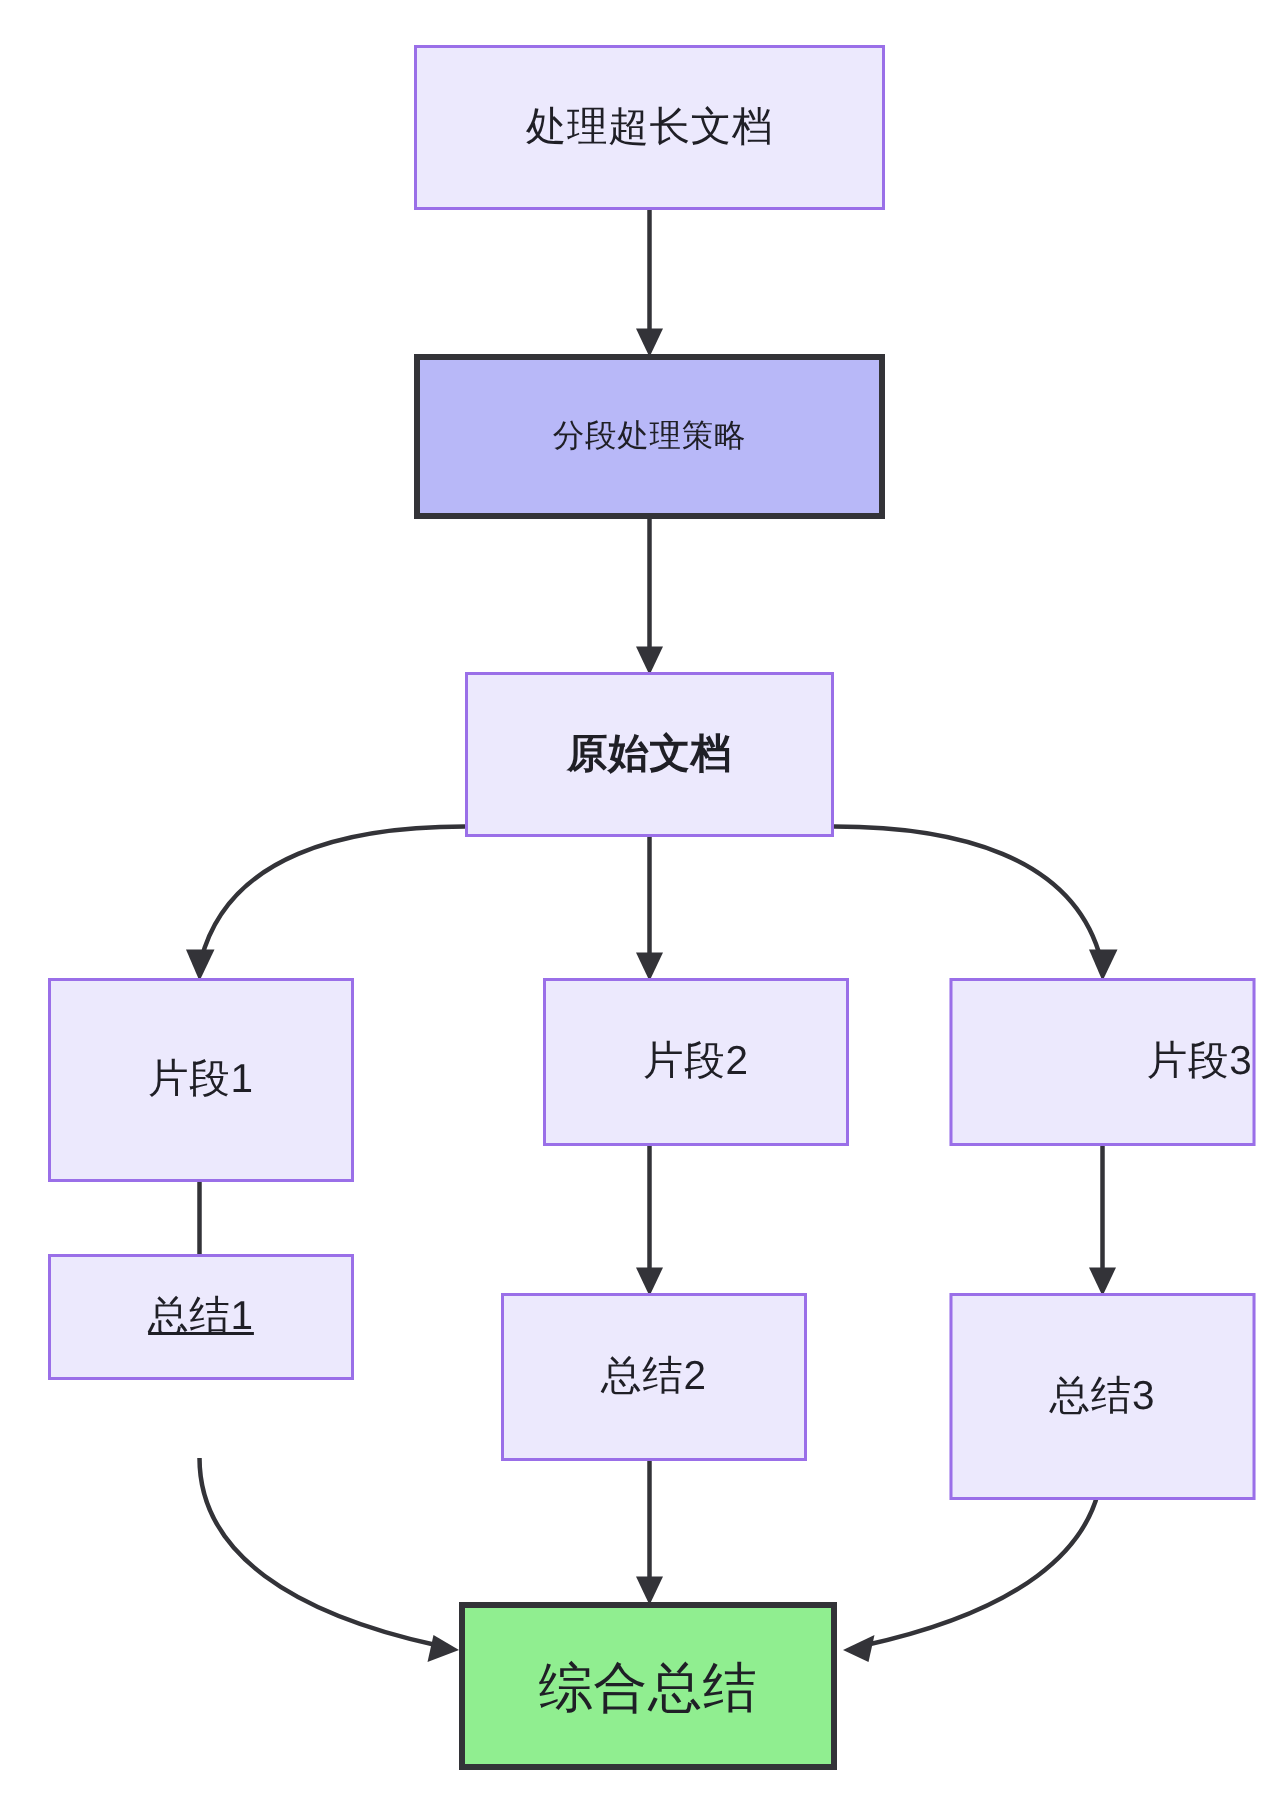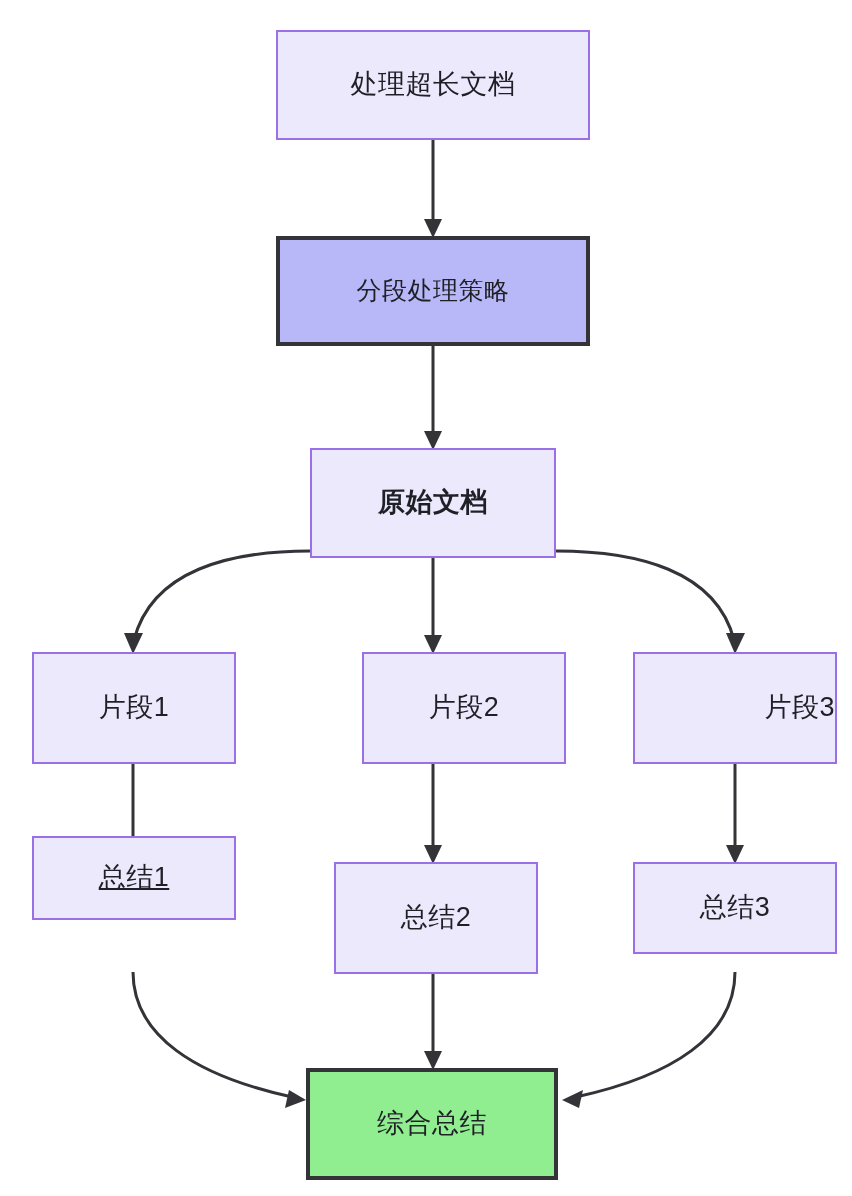--- a/index.html
+++ b/index.html
@@ -40,36 +40,36 @@
     z-index: 2;
   }
   .node-normal {
     background: #ECE9FD;
     border: 2px solid #9A6FE8;
     font-size: 27px;
   }
   .node-highlight {
     background: #B8B8F8;
     border: 4px solid #333338;
-    font-size: 25px;
+    font-size: 21px;
   }
   .node-final {
     background: #90EE90;
     border: 4px solid #333338;
-    font-size: 27px;
+    font-size: 36px;
   }
   .n-root   { left: 276px; top: 30px;   width: 314px; height: 110px; }
   .n-strat  { left: 276px; top: 236px;  width: 314px; height: 110px; }
   .n-doc    { left: 310px; top: 448px;  width: 246px; height: 110px; font-weight: bold; }
-  .n-frag1  { left: 32px;  top: 652px;  width: 204px; height: 112px; }
+  .n-frag1  { left: 32px;  top: 652px;  width: 204px; height: 136px; }
   .n-frag2  { left: 334px; top: 652px;  width: 204px; height: 112px; margin-left: 28px; }
   .n-frag3  { left: 633px; top: 652px;  width: 204px; height: 112px; justify-content: flex-end; }
   .n-sum1   { left: 32px;  top: 836px;  width: 204px; height: 84px; text-decoration: underline; }
   .n-sum2   { left: 334px; top: 862px;  width: 204px; height: 112px; }
-  .n-sum3   { left: 633px; top: 862px;  width: 204px; height: 92px; }
+  .n-sum3   { left: 633px; top: 862px;  width: 204px; height: 138px; }
   .n-final  { left: 306px; top: 1068px; width: 252px; height: 112px; }
   .edge-path {
     fill: none;
     stroke: #333338;
     stroke-width: 3;
   }
   .edge-head {
     fill: #333338;
     stroke: none;
   }

